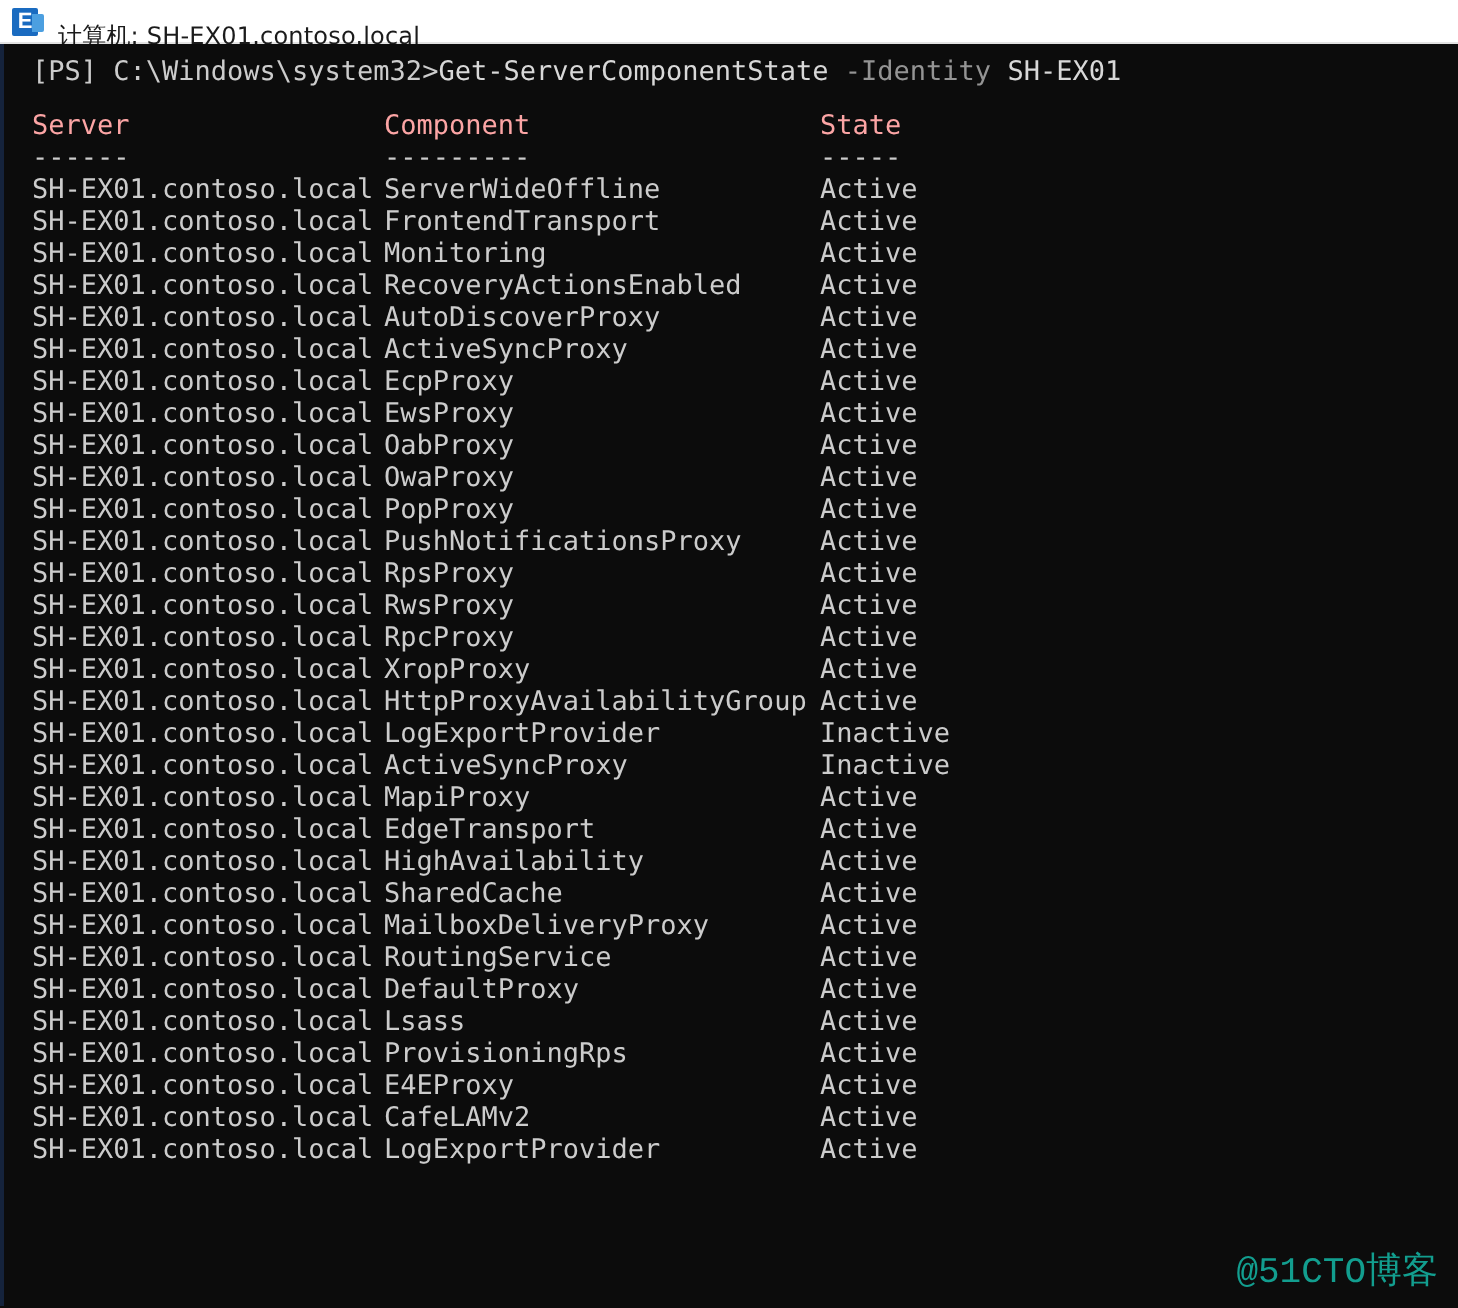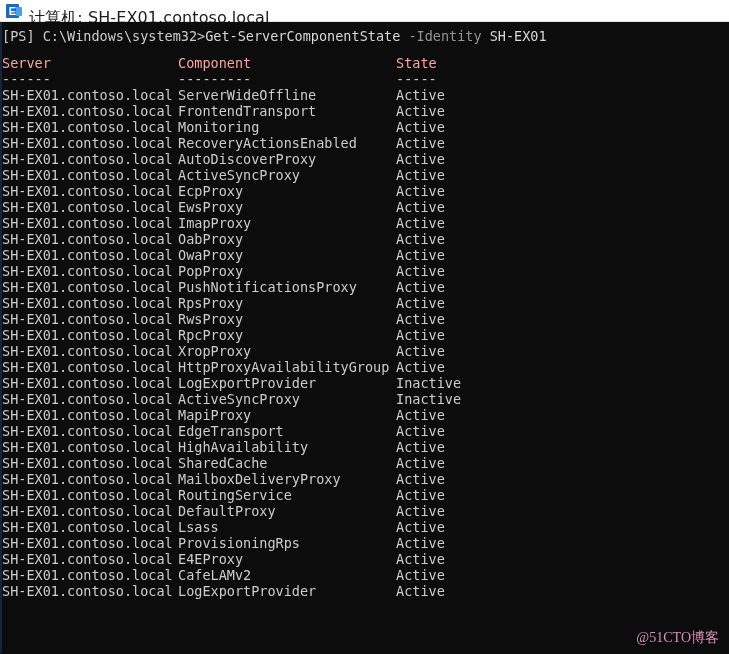--- a/index.html
+++ b/index.html
@@ -51,35 +51,35 @@
   }
   #app-icon .flap {
     position: absolute;
     right: 0; top: 4px;
     width: 6px; height: 9px;
     background: #4c9fe0;
     border-radius: 0 1px 1px 0;
   }
   #titlebar-text {
     font-family: "DejaVu Sans", "Liberation Sans", sans-serif;
-    font-size: 16px;
+    font-size: 12px;
     color: #1b1b1b;
     white-space: nowrap;
     letter-spacing: 0.1px;
     margin-top: 16px;
   }
 
   
   #console {
     position: relative;
     width: 729px;
     height: 631px;
     background: #0c0c0c;
     box-sizing: border-box;
-    padding: 6px 0 0 2px;
+    padding: 6px 0 0 16px;
     overflow: hidden;
   }
   #console::before {   
     content: "";
     position: absolute;
     left: 0; top: 0; bottom: 0;
     width: 2px;
     background: #15233c;
   }
 
@@ -109,23 +109,23 @@
   .c-state     { display: inline-block; }
 
   .hdr { color: #fca5a5; }
   .dash { letter-spacing: 0px; }
 
   
   #watermark {
     position: absolute;
     right: 10px;
     bottom: 6px;
-    font-family: Liberation Serif, serif;
-    font-size: 14px;
-    color: #f9a8d4;
+    font-family: Liberation Mono, monospace;
+    font-size: 18px;
+    color: #14b8a6;
     opacity: 0.85;
     white-space: nowrap;
     user-select: none;
   }
 </style>
 </head>
 <body>
 
 <div id="titlebar">
   <div id="app-icon">
@@ -146,21 +146,20 @@
 
   <div id="rows">
       <div class="row"><span class="c-server">SH-EX01.contoso.local</span><span class="c-component">ServerWideOffline</span><span class="c-state">Active</span></div>
       <div class="row"><span class="c-server">SH-EX01.contoso.local</span><span class="c-component">FrontendTransport</span><span class="c-state">Active</span></div>
       <div class="row"><span class="c-server">SH-EX01.contoso.local</span><span class="c-component">Monitoring</span><span class="c-state">Active</span></div>
       <div class="row"><span class="c-server">SH-EX01.contoso.local</span><span class="c-component">RecoveryActionsEnabled</span><span class="c-state">Active</span></div>
       <div class="row"><span class="c-server">SH-EX01.contoso.local</span><span class="c-component">AutoDiscoverProxy</span><span class="c-state">Active</span></div>
       <div class="row"><span class="c-server">SH-EX01.contoso.local</span><span class="c-component">ActiveSyncProxy</span><span class="c-state">Active</span></div>
       <div class="row"><span class="c-server">SH-EX01.contoso.local</span><span class="c-component">EcpProxy</span><span class="c-state">Active</span></div>
       <div class="row"><span class="c-server">SH-EX01.contoso.local</span><span class="c-component">EwsProxy</span><span class="c-state">Active</span></div>
-      <div class="row"><span class="c-server">SH-EX01.contoso.local</span><span class="c-component">ImapProxy</span><span class="c-state">Active</span></div>
       <div class="row"><span class="c-server">SH-EX01.contoso.local</span><span class="c-component">OabProxy</span><span class="c-state">Active</span></div>
       <div class="row"><span class="c-server">SH-EX01.contoso.local</span><span class="c-component">OwaProxy</span><span class="c-state">Active</span></div>
       <div class="row"><span class="c-server">SH-EX01.contoso.local</span><span class="c-component">PopProxy</span><span class="c-state">Active</span></div>
       <div class="row"><span class="c-server">SH-EX01.contoso.local</span><span class="c-component">PushNotificationsProxy</span><span class="c-state">Active</span></div>
       <div class="row"><span class="c-server">SH-EX01.contoso.local</span><span class="c-component">RpsProxy</span><span class="c-state">Active</span></div>
       <div class="row"><span class="c-server">SH-EX01.contoso.local</span><span class="c-component">RwsProxy</span><span class="c-state">Active</span></div>
       <div class="row"><span class="c-server">SH-EX01.contoso.local</span><span class="c-component">RpcProxy</span><span class="c-state">Active</span></div>
       <div class="row"><span class="c-server">SH-EX01.contoso.local</span><span class="c-component">XropProxy</span><span class="c-state">Active</span></div>
       <div class="row"><span class="c-server">SH-EX01.contoso.local</span><span class="c-component">HttpProxyAvailabilityGroup</span><span class="c-state">Active</span></div>
       <div class="row"><span class="c-server">SH-EX01.contoso.local</span><span class="c-component">LogExportProvider</span><span class="c-state">Inactive</span></div>

